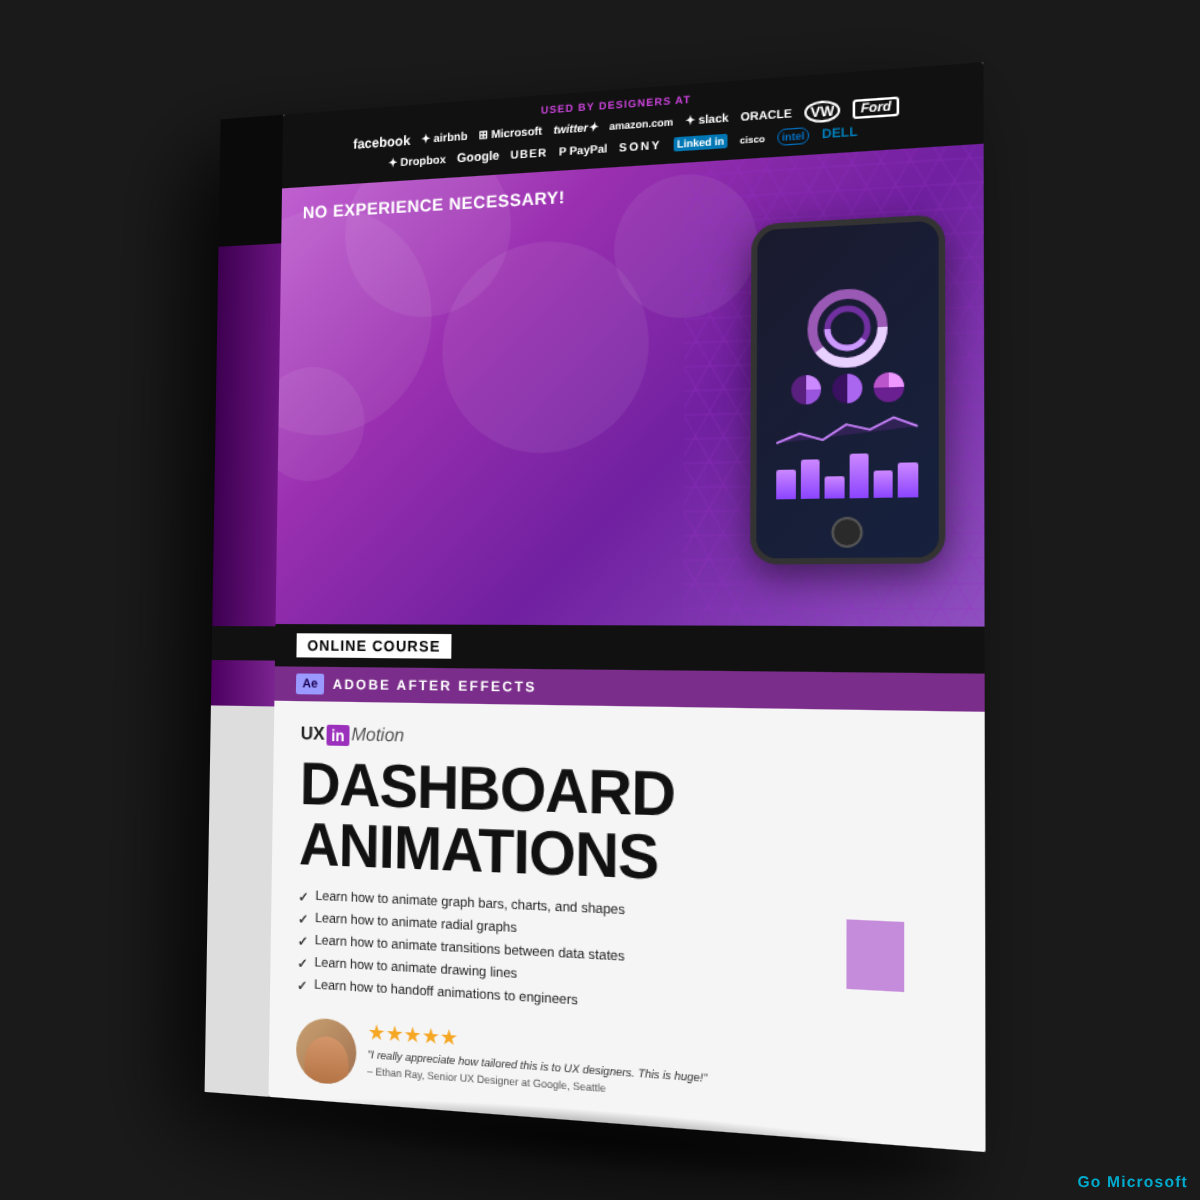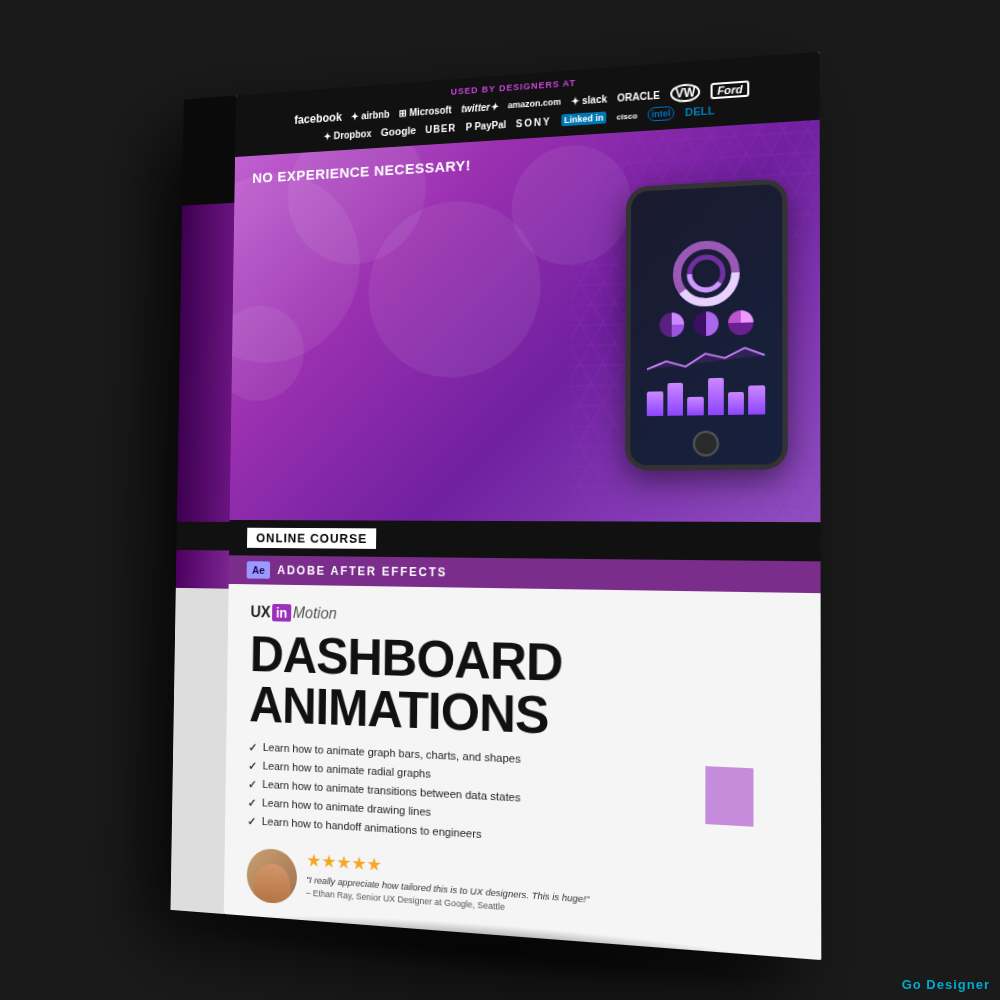--- a/index.html
+++ b/index.html
@@ -607,15 +607,15 @@
             <div class="testimonial-author">– Ethan Ray, Senior UX Designer at Google, Seattle</div>
           </div>
         </div>
 
       </div>
     </div>
 
     <div class="box-shadow-ellipse"></div>
   </div>
 
-  <div class="watermark">Go Designer</div>
+  <div class="watermark">Go Microsoft</div>
 
 </div>
 
 </body></html>

